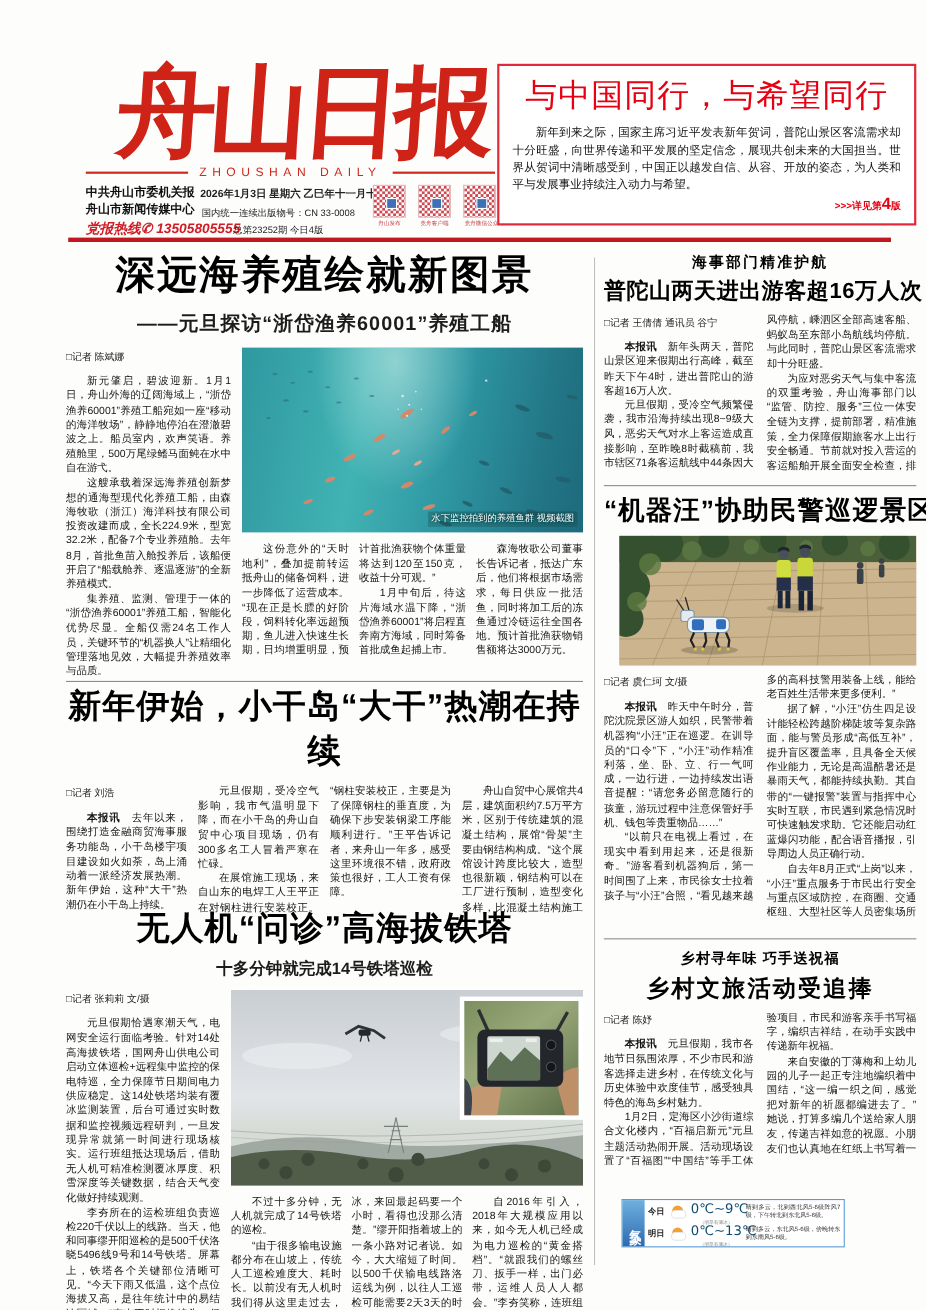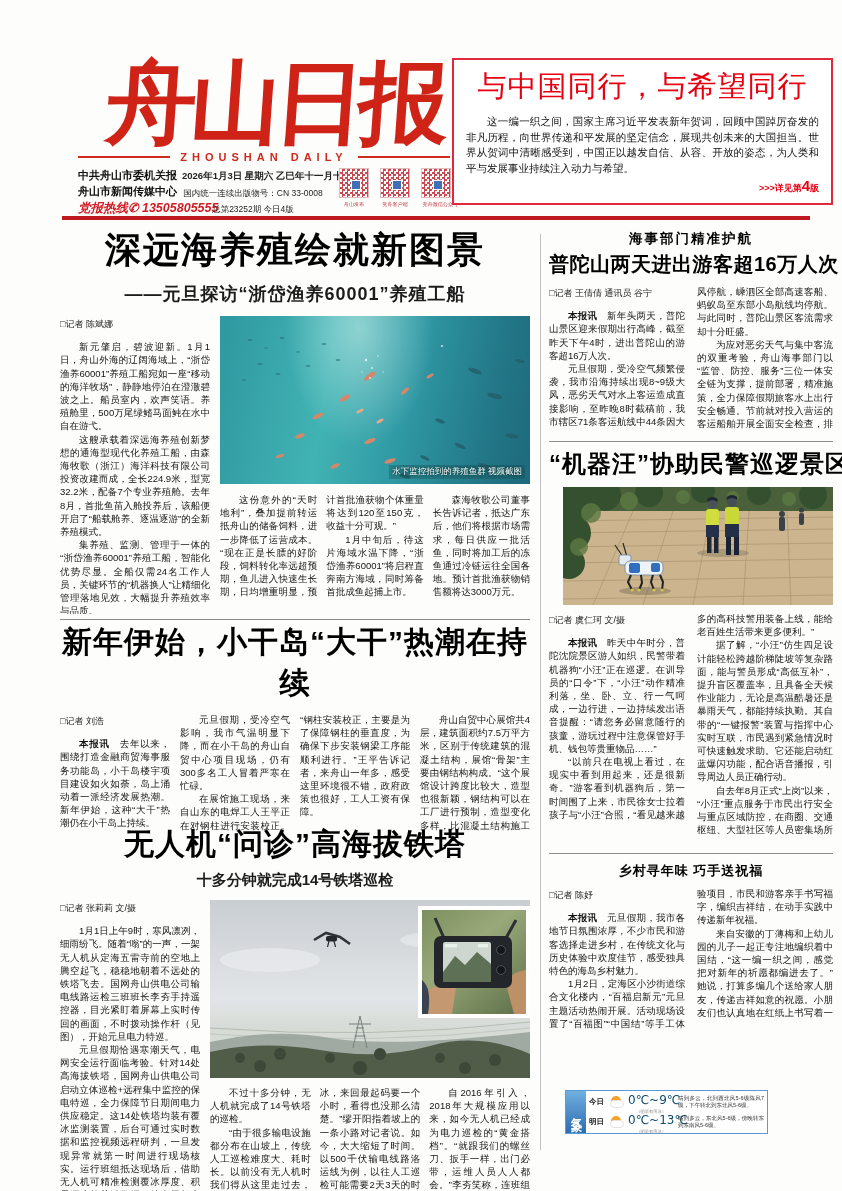--- a/index.html
+++ b/index.html
@@ -4,21 +4,21 @@
 <style>
   * { margin:0; padding:0; box-sizing:border-box; }
   html,body { width:842px; height:1191px; }
   body { position:relative; background:#fdfdfc; font-family:"Liberation Sans",sans-serif; color:#1c1c1c; overflow:hidden; }
 
   
   .hd-title { position:absolute; left:90px; top:50px; width:370px; height:102px;
     font-family:"DejaVu Serif",serif; font-weight:900; font-size:90px; line-height:104px;
     color:#cf2318; letter-spacing:-6px; transform:skewX(-4deg); text-align:center; white-space:nowrap; }
   .hd-en { position:absolute; left:78px; top:151px; width:372px; display:flex; align-items:center; gap:10px;
-    color:#cf2a1e; font-size:11px; font-weight:700; letter-spacing:5px; white-space:nowrap; }
+    color:#cf2a1e; font-size:11px; font-weight:400; letter-spacing:5px; white-space:nowrap; }
   .hd-en .rule { flex:1; height:0; border-top:2px solid #cf2a1e; }
   .hd-org { position:absolute; left:78px; top:167px; width:152px; font-size:11px; font-weight:700; line-height:16px; color:#101010; }
   .hd-hot { color:#d01c24; font-style:italic; font-size:12.5px; font-weight:800; margin-top:1px; white-space:nowrap; }
   .hd-center { position:absolute; left:182px; top:170px; width:142px; text-align:center; color:#222; }
   .hd-center .l1 { font-size:9.5px; font-weight:700; margin-bottom:5px; white-space:nowrap; }
   .hd-center .l2, .hd-center .l3 { font-size:8.5px; margin-bottom:4px; white-space:nowrap; }
   .qrs { position:absolute; left:338px; top:168px; display:flex; gap:9px; }
   .qr-item { width:32px; text-align:center; }
   .qr-box { width:30px; height:30px; margin:0 auto;
     background-image:repeating-conic-gradient(#cb4a52 0% 25%, #ffffff 0% 50%); background-size:5px 5px;
@@ -141,21 +141,21 @@
     <div class="qr-label">竞舟客户端</div>
   </div>
   <div class="qr-item">
     <div class="qr-box"></div>
     <div class="qr-label">竞舟微信公众号</div>
   </div>
 </div>
 
 <div class="gbox">
   <h2>与中国同行，与希望同行</h2>
-  <p>这一编一织之间，国家主席习近平发表新年贺词，回顾中国踔厉奋发的非凡历程，向世界传递和平发展的坚定信念，展现共创未来的大国担当。世界从贺词中清晰感受到，中国正以越发自信、从容、开放的姿态，为人类和平与发展事业持续注入动力与希望。</p>
+  <p>新年到来之际，国家主席习近平发表新年贺词，普陀山景区客流需求却十分旺盛，向世界传递和平发展的坚定信念，展现共创未来的大国担当。世界从贺词中清晰感受到，中国正以越发自信、从容、开放的姿态，为人类和平与发展事业持续注入动力与希望。</p>
   <div class="gmore"><span>&gt;&gt;&gt;详见第</span><span class="pg">4</span><span>版</span></div>
 </div>
 
 <div class="redbar"></div>
 <div class="vrule"></div>
 
 <div class="art a-aqua">
   <h1>深远海养殖绘就新图景</h1>
   <div class="sub">——元旦探访“浙岱渔养60001”养殖工船</div>
   <div class="row">
@@ -341,21 +341,20 @@
 
   </div>
 </div>
 
 <div class="art a-drone">
   <h1>无人机“问诊”高海拔铁塔</h1>
   <div class="sub2">十多分钟就完成14号铁塔巡检</div>
   <div class="rowC">
     <div class="colC body-txt">
       <div class="byline">□记者 张莉莉 文/摄</div>
-      <p>1月1日上午9时，寒风凛冽，细雨纷飞。随着“嗡”的一声，一架无人机从定海五雷寺前的空地上腾空起飞，稳稳地朝着不远处的铁塔飞去。国网舟山供电公司输电线路运检三班班长李夯手持遥控器，目光紧盯着屏幕上实时传回的画面，不时拨动操作杆（见图），开始元旦电力特巡。</p>
       <p>元旦假期恰遇寒潮天气，电网安全运行面临考验。针对14处高海拔铁塔，国网舟山供电公司启动立体巡检+远程集中监控的保电特巡，全力保障节日期间电力供应稳定。这14处铁塔均装有覆冰监测装置，后台可通过实时数据和监控视频远程研判，一旦发现异常就第一时间进行现场核实。运行班组抵达现场后，借助无人机可精准检测覆冰厚度、积雪深度等关键数据，结合天气变化做好持续观测。</p>
       <p>李夯所在的运检班组负责巡检220千伏以上的线路。当天，他和同事缪开阳巡检的是500千伏洛晓5496线9号和14号铁塔。屏幕上，铁塔各个关键部位清晰可见。“今天下雨又低温，这个点位海拔又高，是往年统计中的易结冰区域。”李夯不时切换镜头，仔细查看绝缘子、光缆等部位，确认无异常后才放下心来。</p>
     </div>
     <div class="rightC">
       <div class="photo-c">
         <svg class="main" viewBox="0 0 320 178">
           <ellipse cx="60" cy="60" rx="50" ry="12" fill="#eceff1" opacity="0.6"></ellipse>
           <ellipse cx="250" cy="40" rx="60" ry="10" fill="#eef1f2" opacity="0.5"></ellipse>
           <g>
             <path d="M104 40 L116 33 L130 37 L140 44" stroke="#2e3338" stroke-width="2.6" fill="none"></path>
@@ -408,20 +407,21 @@
         <p>“由于很多输电设施都分布在山坡上，传统人工巡检难度大、耗时长。以前没有无人机时我们得从这里走过去，走到铁塔下，拿着望远镜一点点查看有无覆冰，来回最起码要一个小时，看得也没那么清楚。”缪开阳指着坡上的一条小路对记者说。如今，大大缩短了时间。以500千伏输电线路洛运线为例，以往人工巡检可能需要2天3天的时间，如今依托无人机，一天即可完成。</p>
         <p>自2016年引入，2018年大规模应用以来，如今无人机已经成为电力巡检的“黄金搭档”。“就跟我们的螺丝刀、扳手一样，出门必带，运维人员人人都会。”李夯笑称，连班组里即将退休的老师傅都考取了操作证。</p>
 
       </div>
     </div>
   </div>
 </div>
 
 <div class="art a-rural">
   <div class="kicker">乡村寻年味 巧手送祝福</div>
+  <h1>乡村文旅活动受追捧</h1>
   <div class="cols2 body-txt">
     <div class="byline">□记者 陈妤</div>
     <p><span class="lead">本报讯</span><span>　元旦假期，我市各地节日氛围浓厚，不少市民和游客选择走进乡村，在传统文化与历史体验中欢度佳节，感受独具特色的海岛乡村魅力。</span></p>
     <p>1月2日，定海区小沙街道综合文化楼内，“百福启新元”元旦主题活动热闹开展。活动现场设置了“百福图”“中国结”等手工体验项目，市民和游客亲手书写福字，编织吉祥结，在动手实践中传递新年祝福。</p>
     <p>来自安徽的丁薄梅和上幼儿园的儿子一起正专注地编织着中国结，“这一编一织之间，感觉把对新年的祈愿都编进去了。”她说，打算多编几个送给家人朋友，传递吉祥如意的祝愿。小朋友们也认真地在红纸上书写着一个个“福”字，体验汉字和传统文化的魅力。</p>
 
   </div>
 </div>
 
 <div class="weather">

